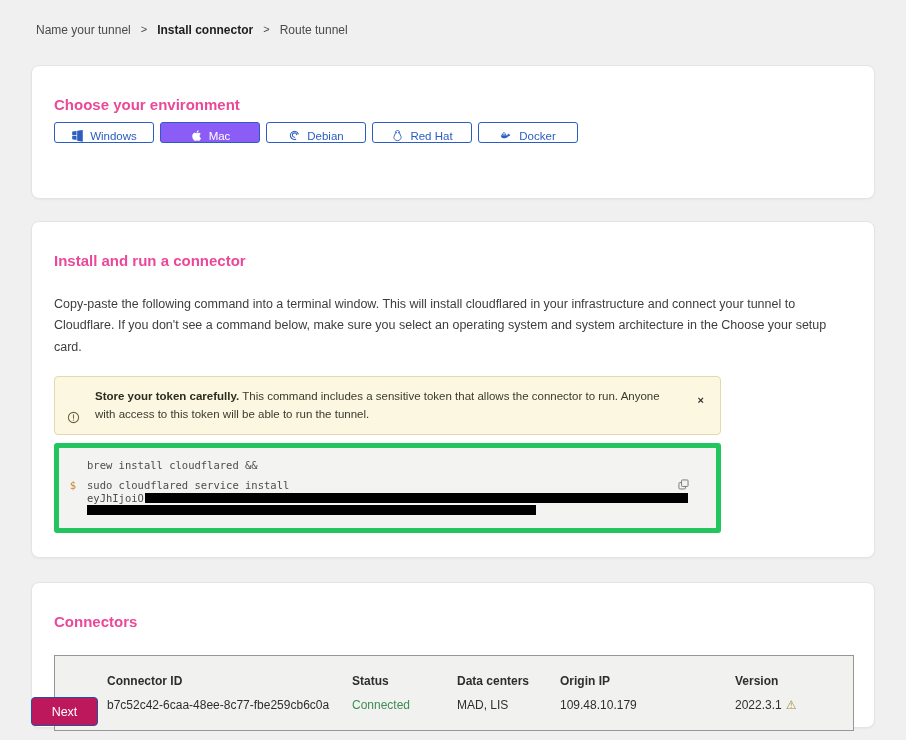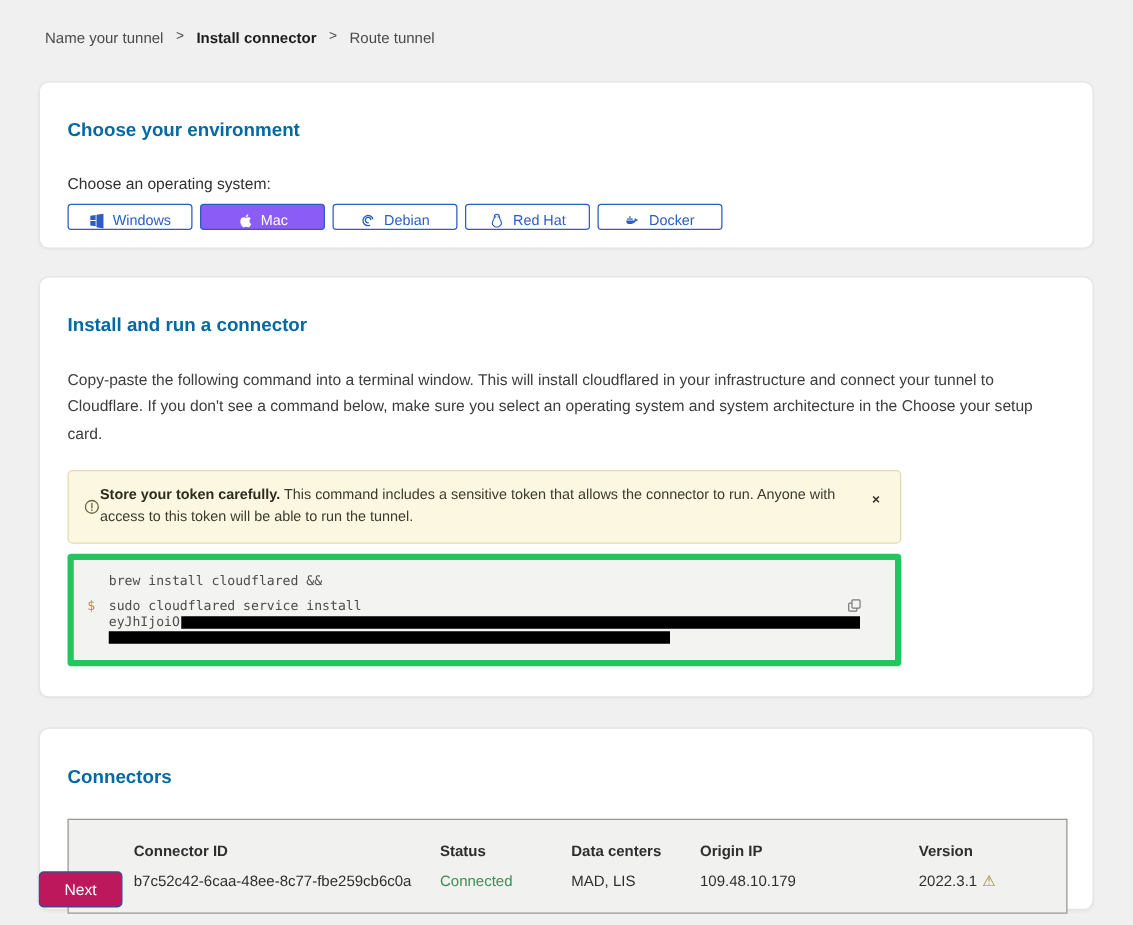--- a/index.html
+++ b/index.html
@@ -34,21 +34,21 @@
     margin: 0 31px;
     padding: 30px 22px 24px 22px;
   }
   .card-1 { margin-top: 28px; height: 134px; }
   .card-2 { margin-top: 22px; min-height: 268px; }
   .card-3 { margin-top: 24px; height: 146px; }
 
   .card-title {
     font-size: 15px;
     font-weight: bold;
-    color: #0369a1;
+    color: #ec4899;
   }
 
   
   .os-label { margin-top: 27px; font-size: 12.5px; color: #313131; }
   .os-row { margin-top: 9px; display: flex; gap: 6px; }
   .os-btn {
     width: 100px;
     height: 21px;
     background: #ffffff;
     border: 1px solid #2b5dc2;
@@ -76,22 +76,22 @@
   }
 
   .warning-banner {
     margin-top: 18px;
     width: 667px;
     background: #fcf7e1;
     border: 1px solid #e3d9ae;
     border-radius: 4px;
     padding: 10px 12px 10px 12px;
     display: flex;
-    align-items: center;
-    gap: 0;
+    align-items: flex-end;
+    gap: 15px;
     position: relative;
   }
   .warning-banner .info-ic { color: #6b6544; flex: 0 0 auto; margin-top: 1px; }
   .warning-banner .info-ic svg { width: 13px; height: 13px; display: block; }
   .warning-text {
     font-size: 11.5px;
     line-height: 1.6;
     color: #3a3a2e;
     padding-right: 36px;
   }
@@ -190,21 +190,20 @@
 <nav class="breadcrumb">
   <span class="crumb">Name your tunnel</span>
   <span class="sep">&gt;</span>
   <span class="crumb active">Install connector</span>
   <span class="sep">&gt;</span>
   <span class="crumb">Route tunnel</span>
 </nav>
 
 <section class="card card-1">
   <h2 class="card-title">Choose your environment</h2>
-  <div class="os-label">Choose an operating system:</div>
   <div class="os-row">
     <button class="os-btn">
       <span>
           <svg viewBox="0 0 16 16" fill="currentColor" style="width:13px;height:13px;display:block;">
             <path d="M1.5 3.2l5.3-.8v5.1H1.5zM7.6 2.3l6.9-1.1v7.3H7.6zM1.5 8.4h5.3v5.1l-5.3-.8zM7.6 8.4h6.9v7.3l-6.9-1.1z"></path>
           </svg>
         </span>
       <span>Windows</span>
     </button>
     <button class="os-btn selected">

